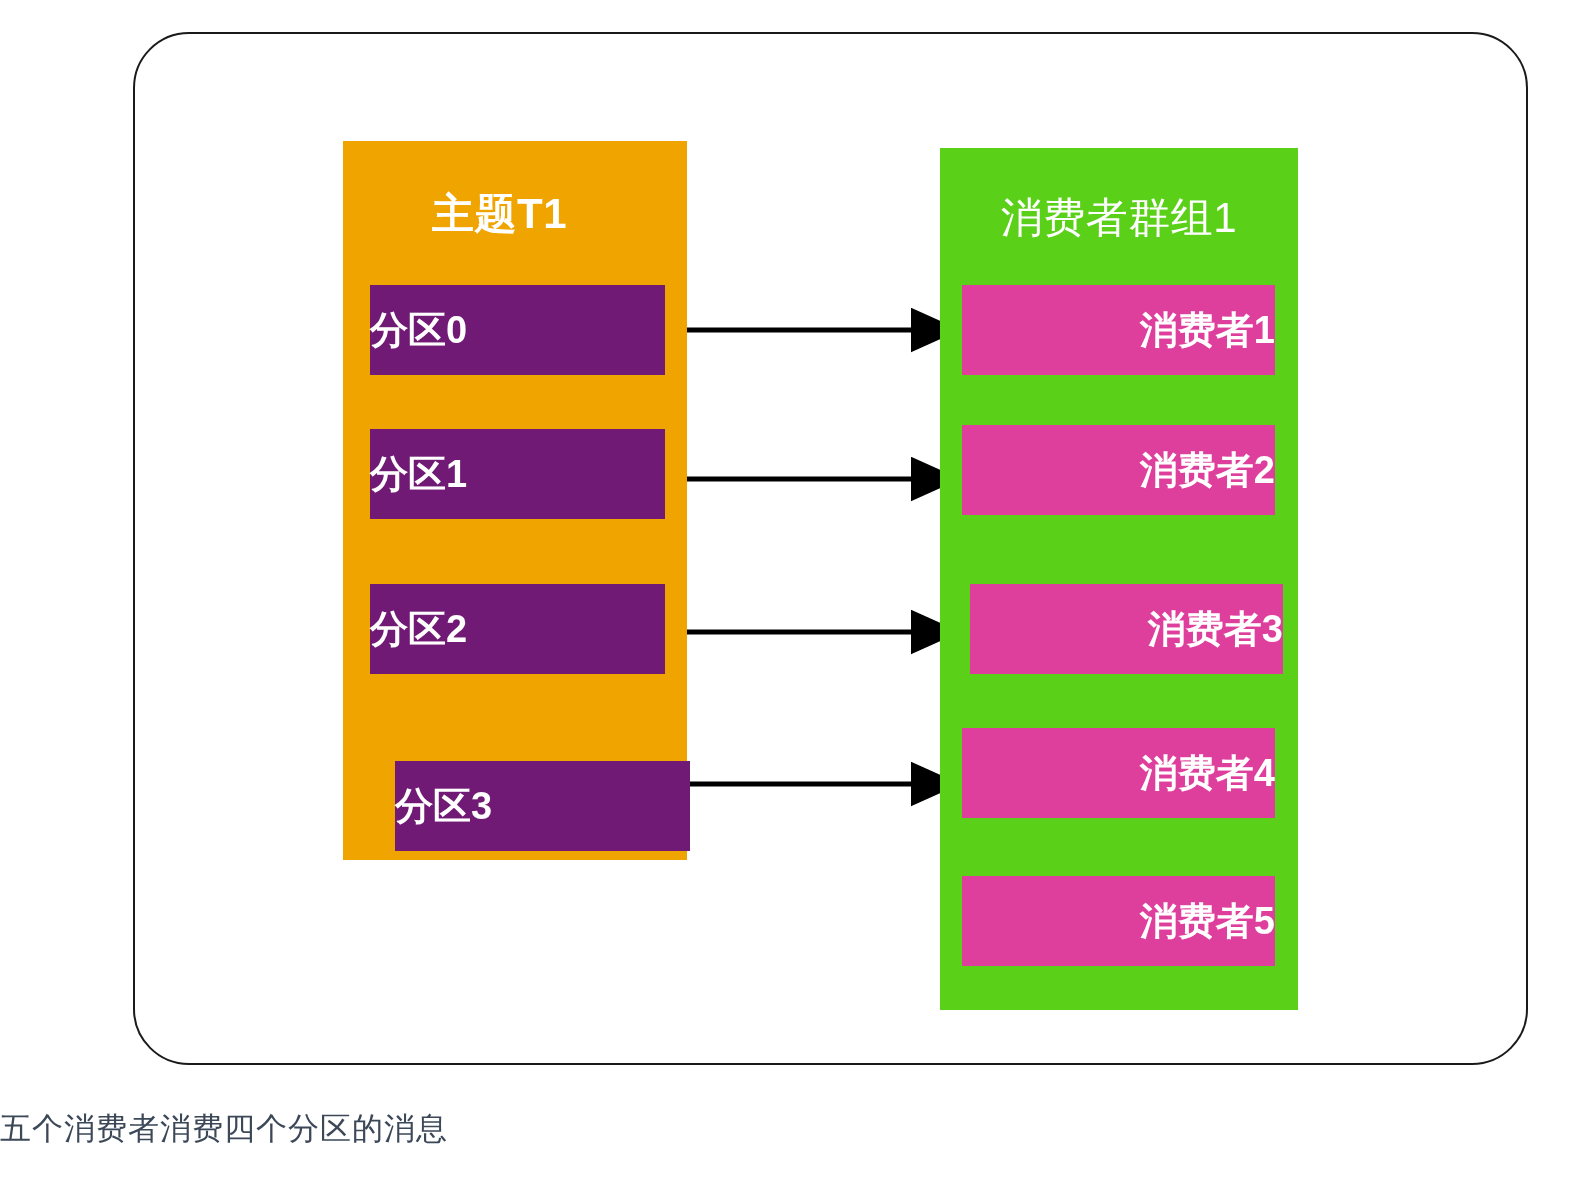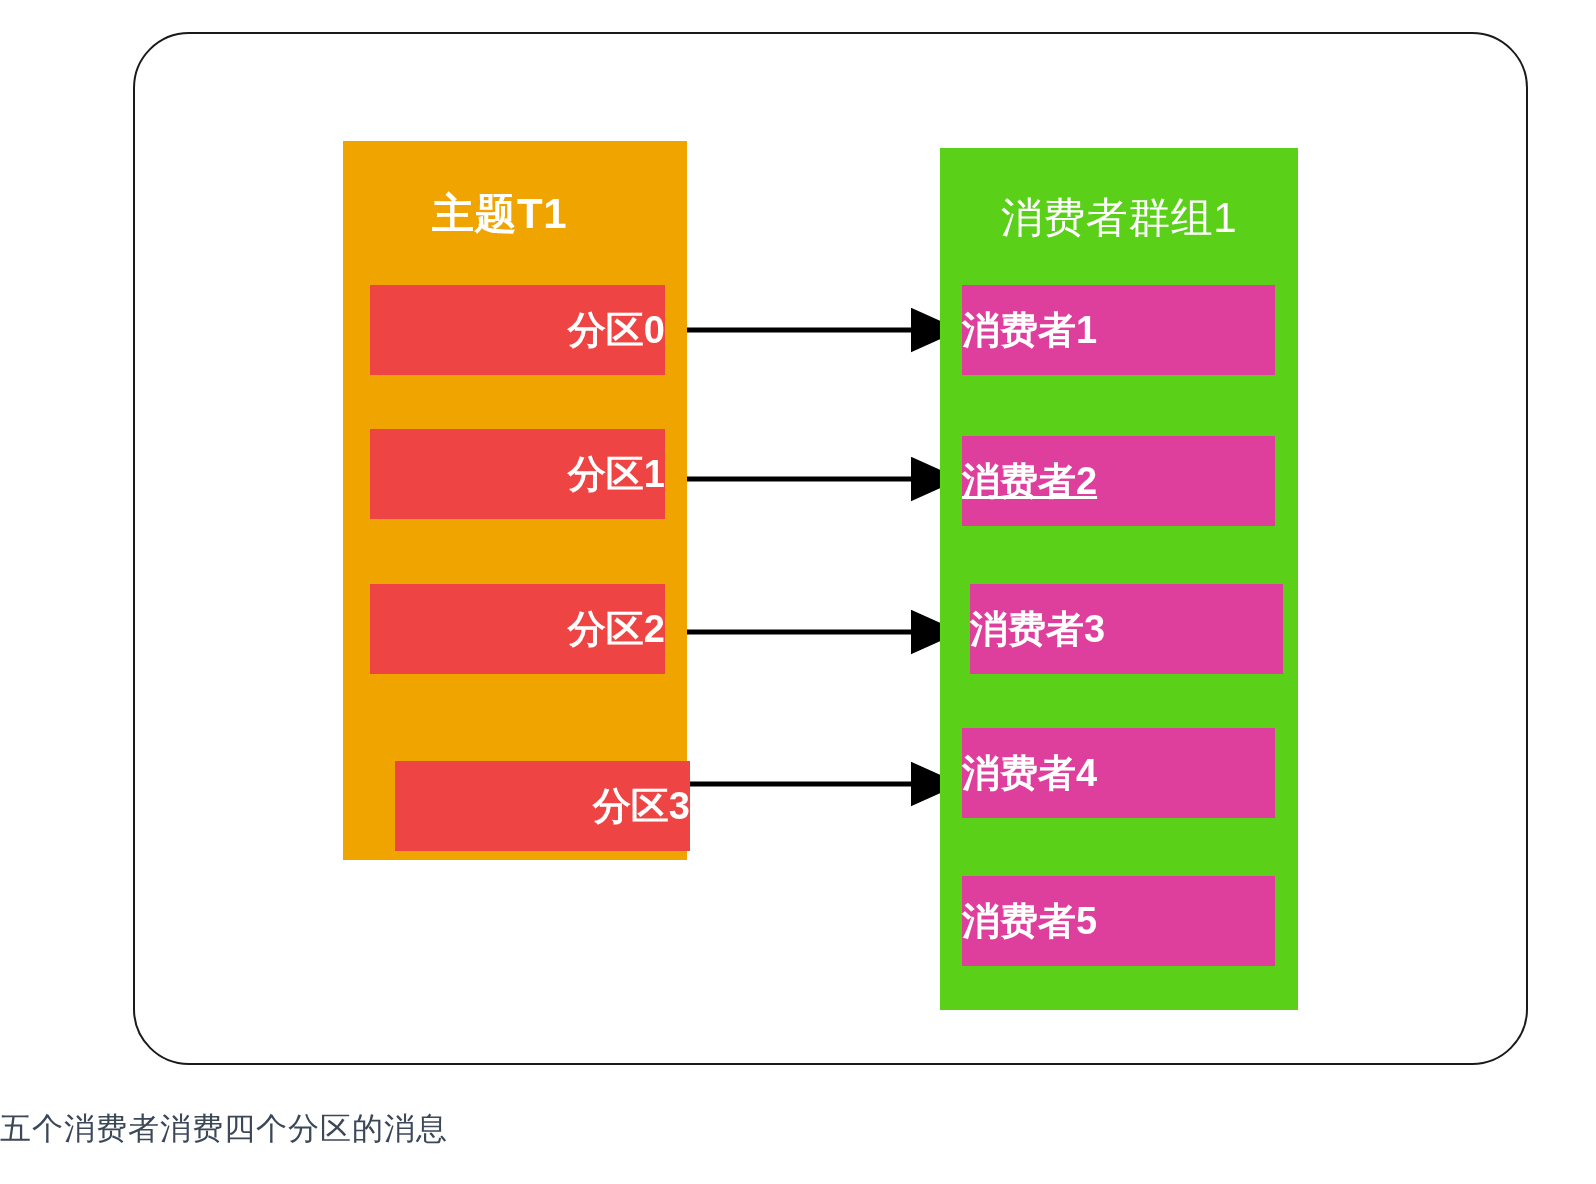--- a/index.html
+++ b/index.html
@@ -49,26 +49,26 @@
     color: #ffffff;
     font-size: 42px;
     font-weight: bold;
     letter-spacing: 0.5px;
   }
   .partition-box {
     position: absolute;
     left: 27px;
     width: 295px;
     height: 90px;
-    background: #ef4444;
+    background: #701a75;
     color: #ffffff;
     font-size: 38px;
     font-weight: bold;
     line-height: 90px;
-    text-align: right;
+    text-align: left;
   }
   #partition-0 { top: 144px; }
   #partition-1 { top: 288px; }
   #partition-2 { top: 443px; }
   #partition-3 { top: 620px; margin-left: 25px; }
 
   
   #group-panel {
     position: absolute;
     left: 940px;
@@ -93,24 +93,24 @@
   .consumer-box {
     position: absolute;
     left: 22px;
     width: 313px;
     height: 90px;
     background: #DF3F9C;
     color: #ffffff;
     font-size: 38px;
     font-weight: bold;
     line-height: 90px;
-    text-align: left;
+    text-align: right;
   }
   #consumer-1 { top: 137px; }
-  #consumer-2 { top: 288px; text-decoration: underline; }
+  #consumer-2 { top: 277px; }
   #consumer-3 { top: 436px; margin-left: 8px; }
   #consumer-4 { top: 580px; }
   #consumer-5 { top: 728px; }
 
   
   #arrow-layer {
     position: absolute;
     left: 0;
     top: 0;
     width: 1596px;

